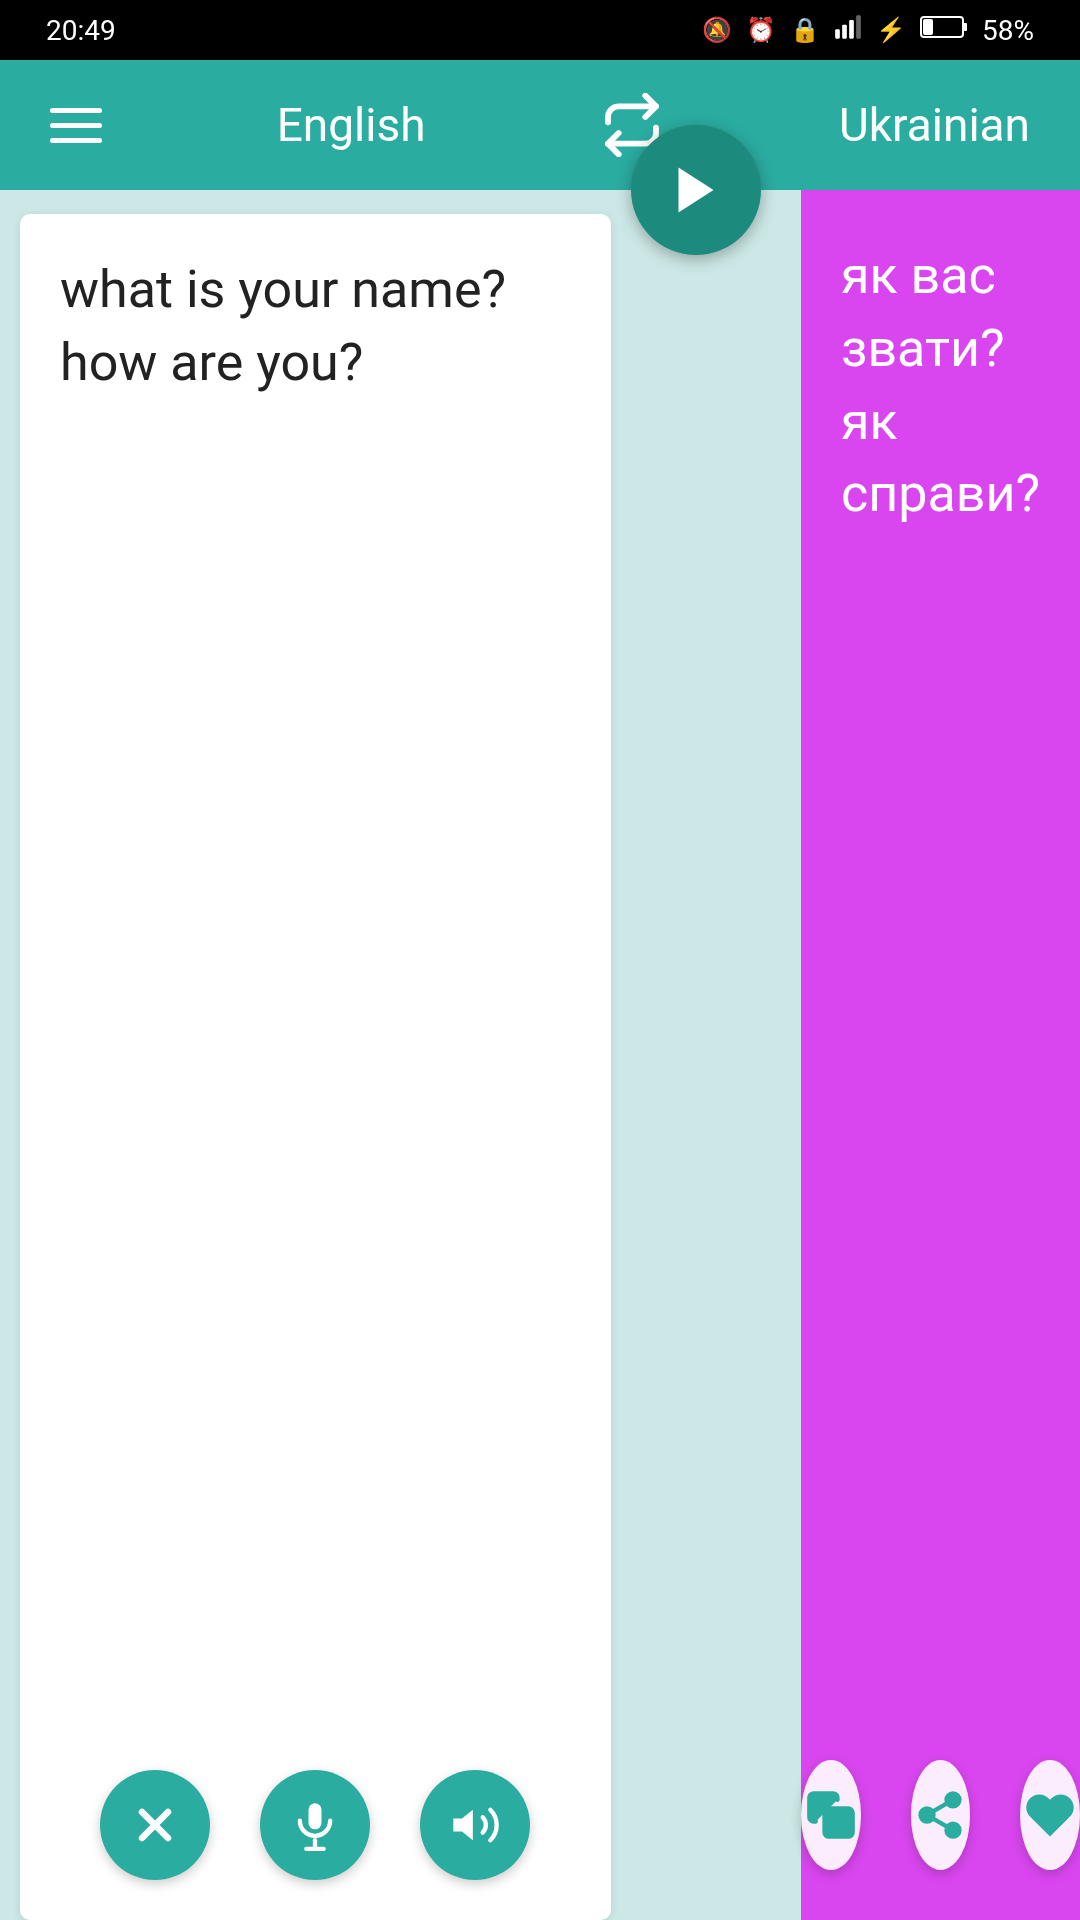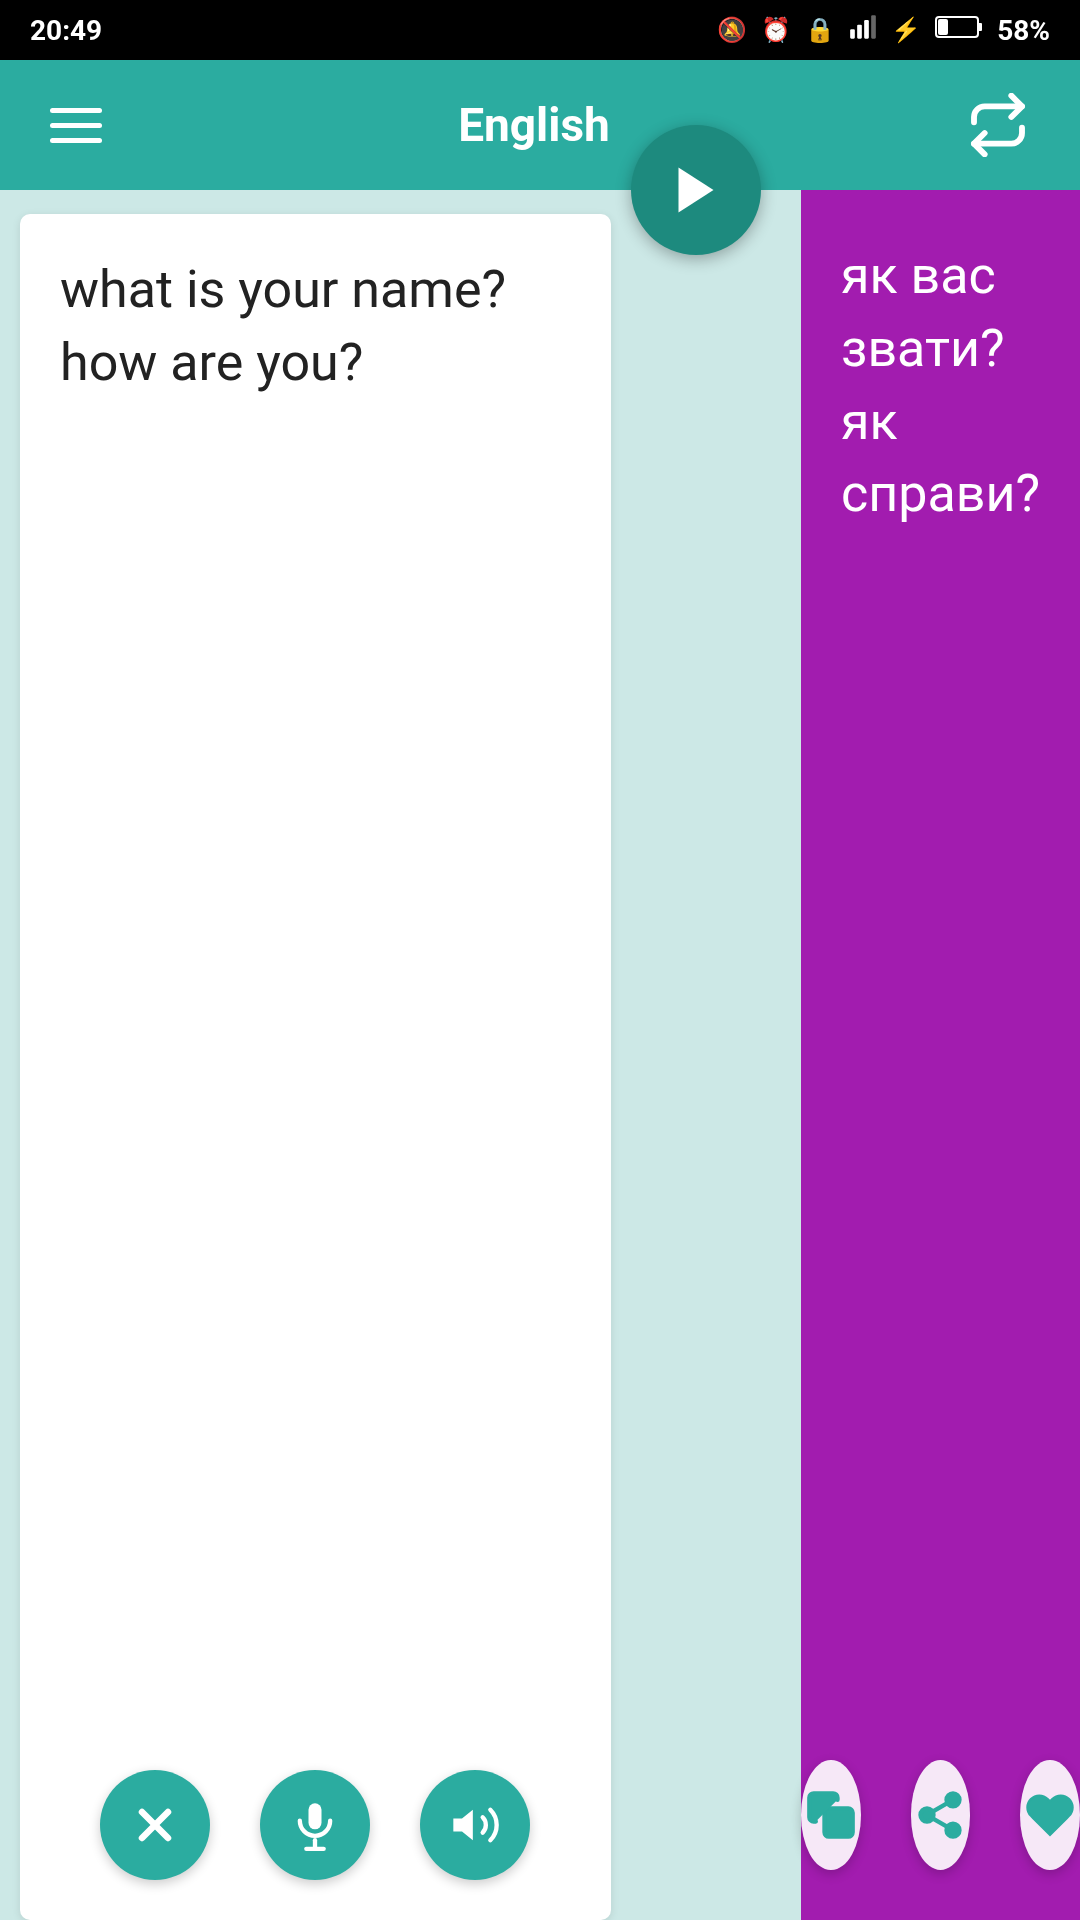--- a/index.html
+++ b/index.html
@@ -14,24 +14,24 @@
     }
 
     
     .status-bar {
       width: 100%;
       height: 60px;
       background: #000;
       display: flex;
       align-items: center;
       justify-content: space-between;
-      padding: 0 30px;
+      padding: 0 46px;
       color: #fff;
       font-size: 28px;
-      font-weight: 700;
+      font-weight: 400;
       gap: 40px;
     }
     .status-bar-left {}
     .status-bar-right {
       display: flex;
       align-items: center;
       gap: 14px;
     }
     .status-icon {
       font-size: 24px;
@@ -58,21 +58,21 @@
       display: block;
       width: 52px;
       height: 5px;
       background: #fff;
       border-radius: 3px;
     }
 
     .nav-lang {
       font-size: 46px;
       color: #fff;
-      font-weight: 700;
+      font-weight: 400;
       cursor: pointer;
     }
 
     .nav-swap-icon {
       width: 64px;
       height: 64px;
       cursor: pointer;
     }
     .nav-swap-icon svg {
       width: 100%;
@@ -167,21 +167,21 @@
       padding-right: 40px;
     }
     .send-btn-container .send-btn {
       position: relative;
       top: -65px;
       right: 0;
     }
 
     
     .translation-panel {
-      background: #a21caf;
+      background: #d946ef;
       flex: 1;
       margin: 0 0 0 0;
       padding: 50px 40px 140px 40px;
       position: relative;
     }
 
     .translation-text {
       font-size: 52px;
       color: #fff;
       line-height: 1.4;
@@ -263,20 +263,21 @@
 
   <div class="nav-swap-icon">
     <svg viewBox="0 0 24 24" fill="none" stroke="white" stroke-width="2.2" stroke-linecap="round" stroke-linejoin="round">
       <polyline points="17 1 21 5 17 9"></polyline>
       <path d="M3 11V9a4 4 0 0 1 4-4h14"></path>
       <polyline points="7 23 3 19 7 15"></polyline>
       <path d="M21 13v2a4 4 0 0 1-4 4H3"></path>
     </svg>
   </div>
 
+  <span class="nav-lang">Ukrainian</span>
 </div>
 
 <div class="main-content">
 
   <div class="source-panel">
     <div class="source-text">what is your name? how are you?</div>
 
     <div class="source-actions">
 
       <button class="action-btn">

